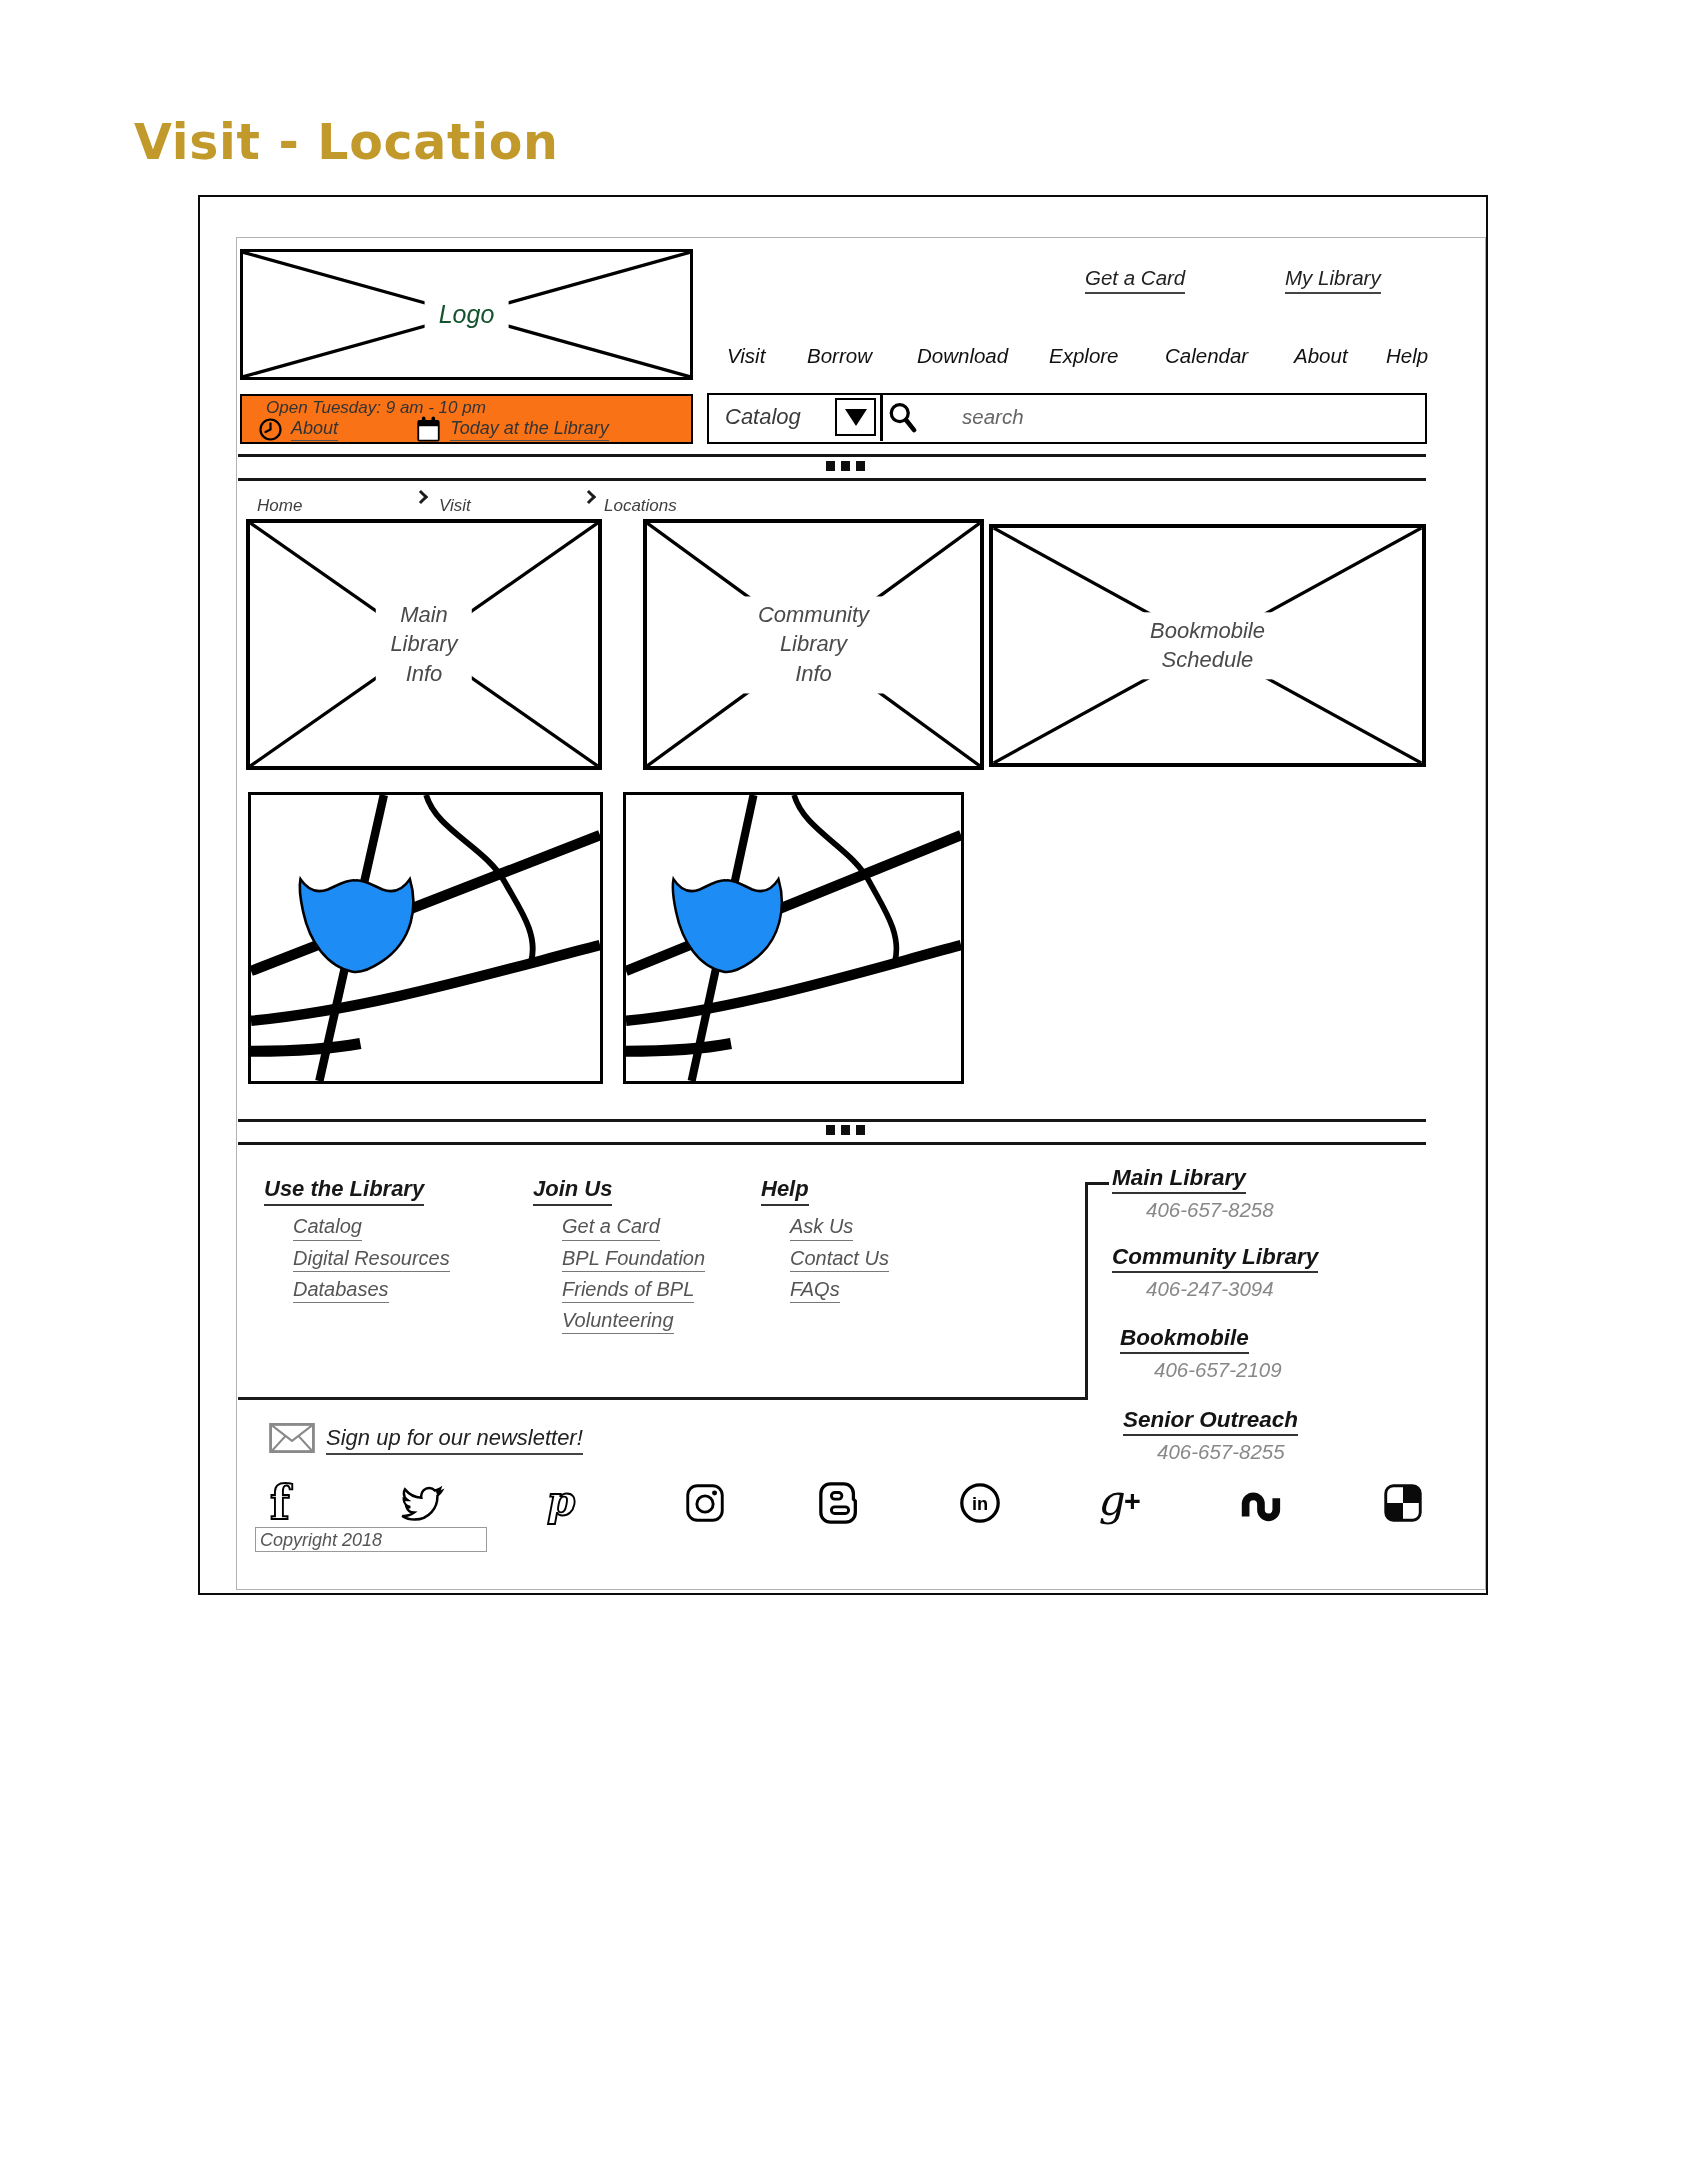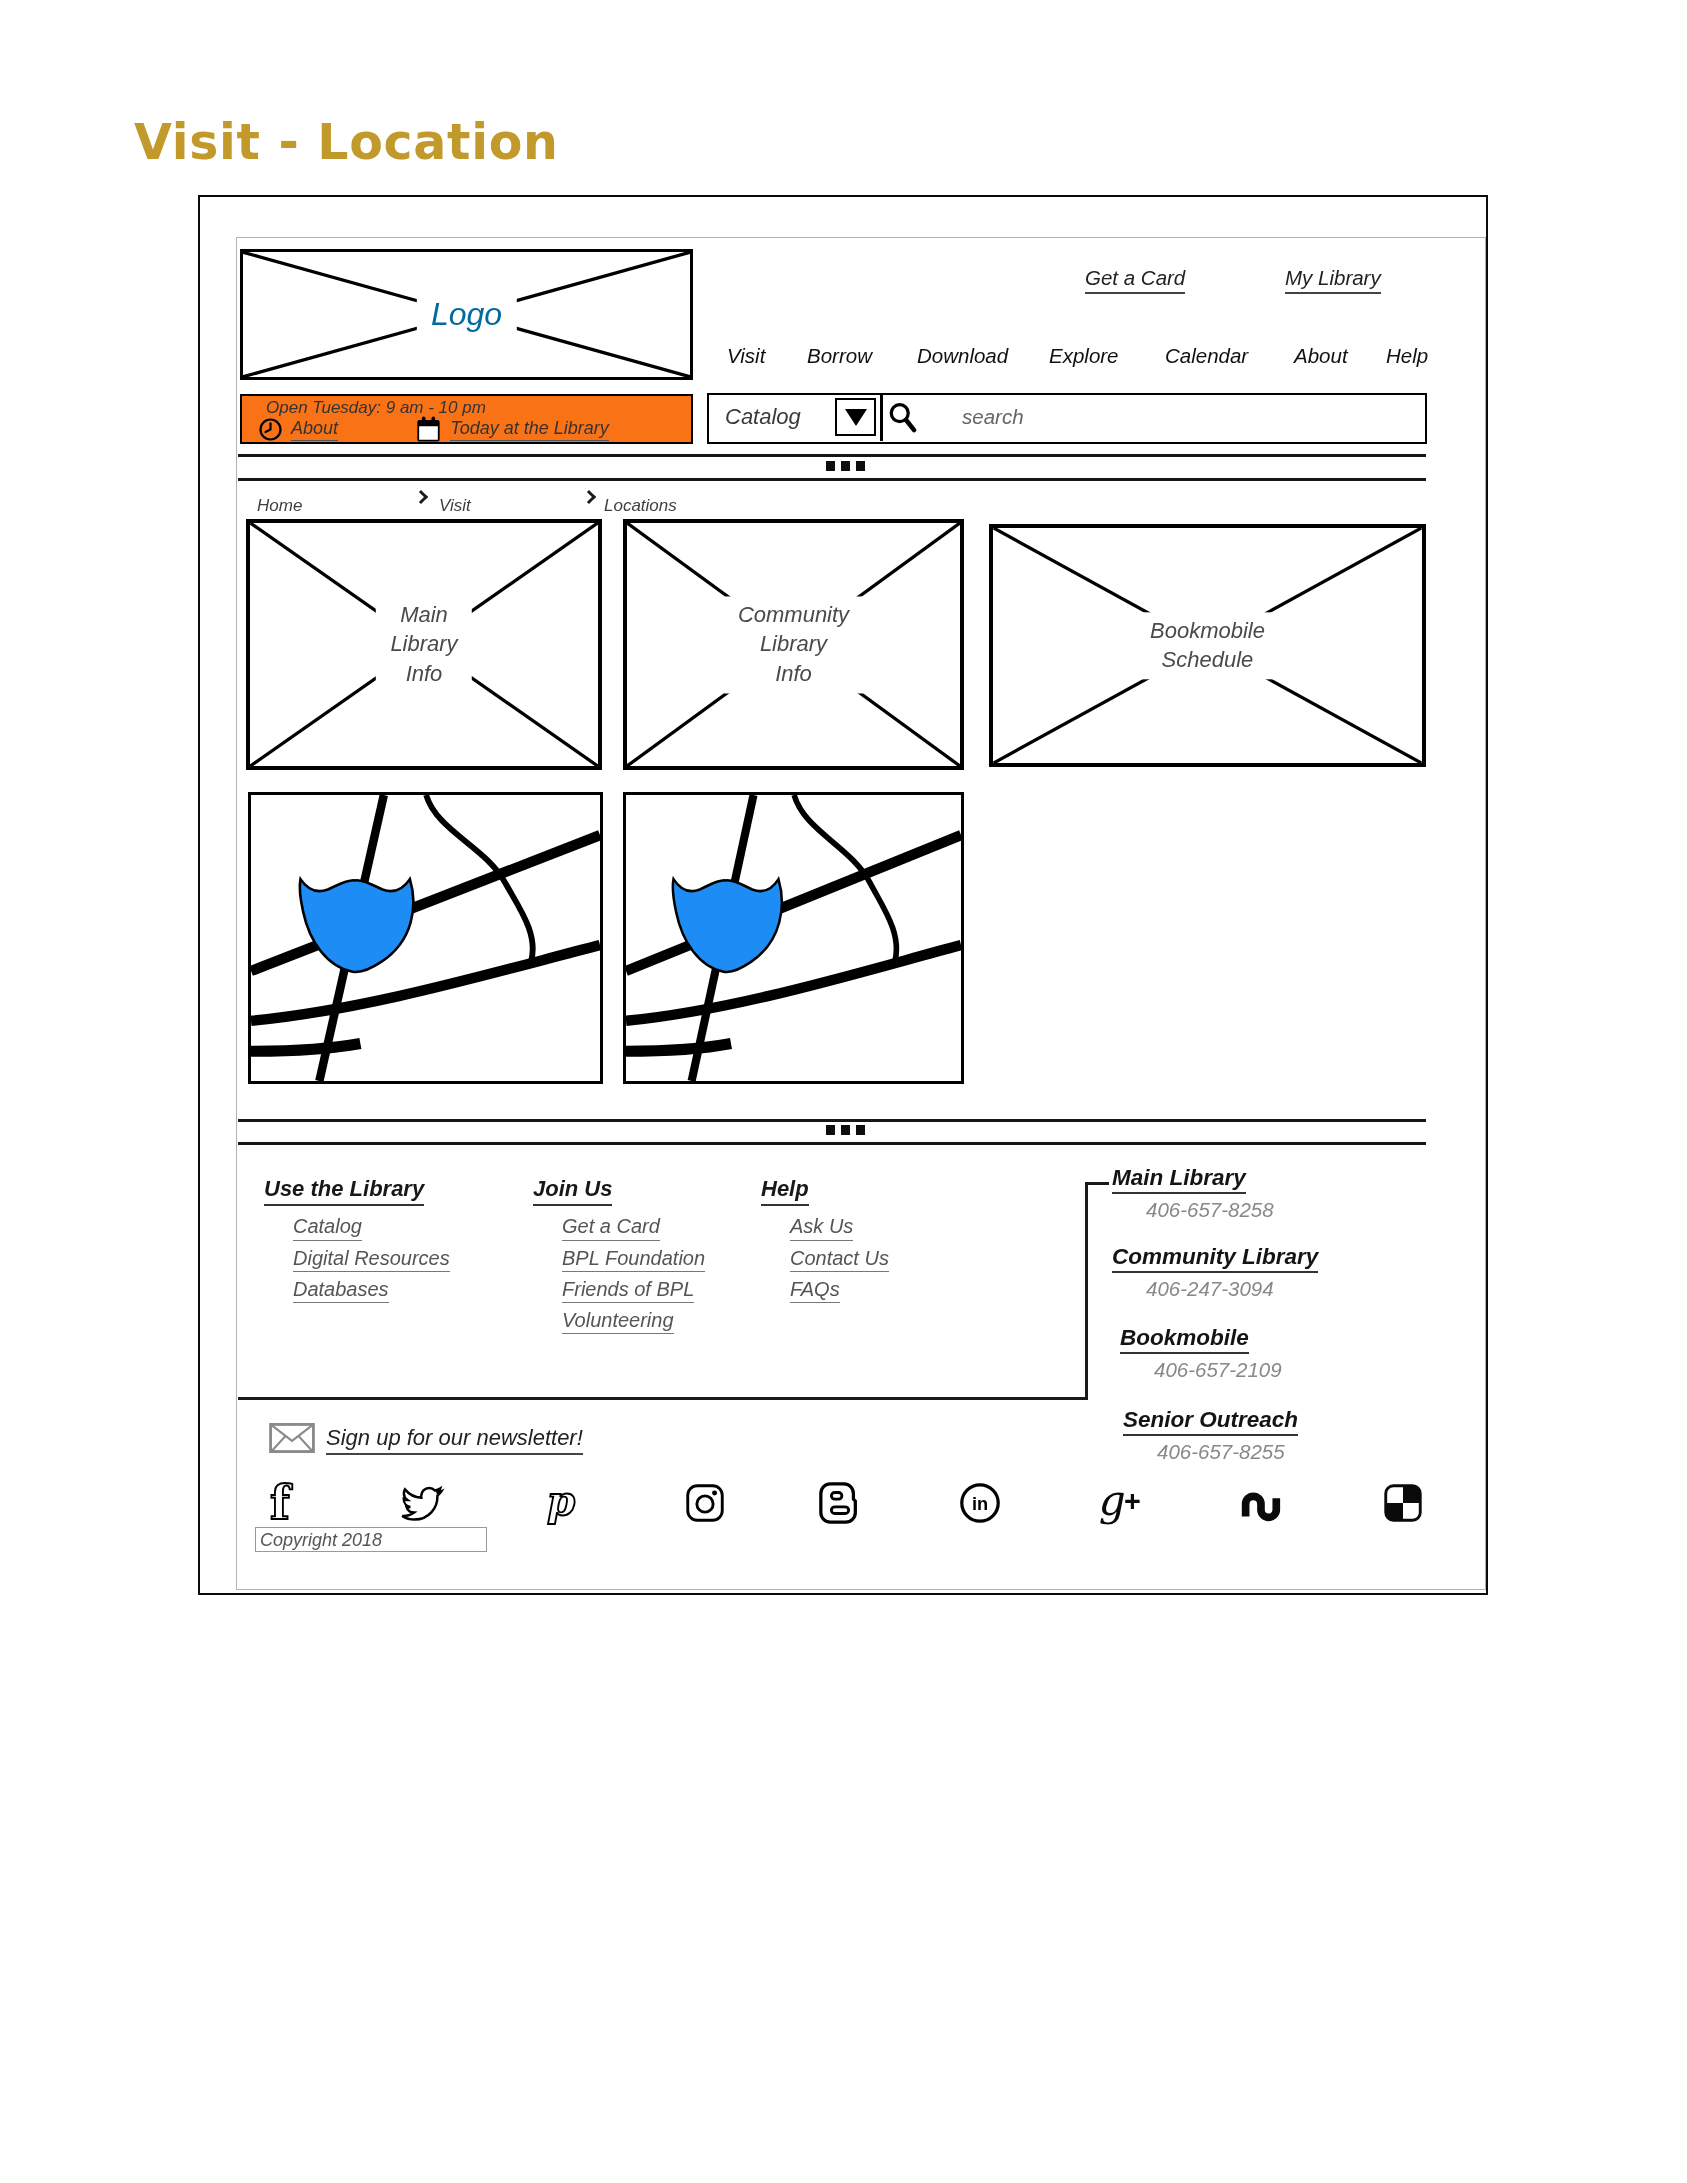--- a/index.html
+++ b/index.html
@@ -22,21 +22,21 @@
   .canvas{
     position:absolute;left:36px;top:40px;width:1250px;height:1353px;
     border:1.3px solid #b3b3b3;
   }
   .abs{position:absolute;}
   
   .xbox{position:absolute;border:3.3px solid #000;background:#fff;}
   .xbox svg.xlines{position:absolute;left:0;top:0;width:100%;height:100%;}
   .xbox .xlabel{
     position:absolute;left:50%;top:50%;transform:translate(-50%,-50%);
-    background:#fff;padding:4px 14.6px;color:#0369a1;font-size:32px;
+    background:#fff;padding:4px 14.6px;color:#14532d;font-size:25px;
     font-style:italic;text-align:center;white-space:pre-line;line-height:1.35;
   }
   .card{border-width:4px;}
   .card .xlabel{font-size:22px;color:#4a4a4a;}
   
   .toplink{
     position:absolute;font-size:20.5px;font-style:italic;color:#222;
     border-bottom:2px solid #444;padding-bottom:2px;cursor:pointer;
   }
   .navitem{position:absolute;top:147px;font-size:20.5px;font-style:italic;color:#111;cursor:pointer;}
@@ -166,21 +166,21 @@
 
   <div class="xbox card" style="left:46px;top:322px;width:356px;height:251px;">
     <svg class="xlines" viewBox="0 0 526 368" width="348" height="243">
       <line x1="0" y1="0" x2="100%" y2="100%" stroke="#000" stroke-width="5"></line>
       <line x1="100%" y1="0" x2="0" y2="100%" stroke="#000" stroke-width="5"></line>
     </svg>
     <span class="xlabel">Main
 Library
 Info</span>
   </div>
-  <div class="xbox card" style="left:423px;top:322px;width:341px;height:251px;">
+  <div class="xbox card" style="left:443px;top:322px;width:341px;height:251px;">
     <svg class="xlines" viewBox="0 0 504 368" width="333" height="243">
       <line x1="0" y1="0" x2="100%" y2="100%" stroke="#000" stroke-width="5"></line>
       <line x1="100%" y1="0" x2="0" y2="100%" stroke="#000" stroke-width="5"></line>
     </svg>
     <span class="xlabel">Community
 Library
 Info</span>
   </div>
   <div class="xbox card" style="left:789px;top:327px;width:437px;height:243px;">
     <svg class="xlines" viewBox="0 0 648 356" width="429" height="236">

